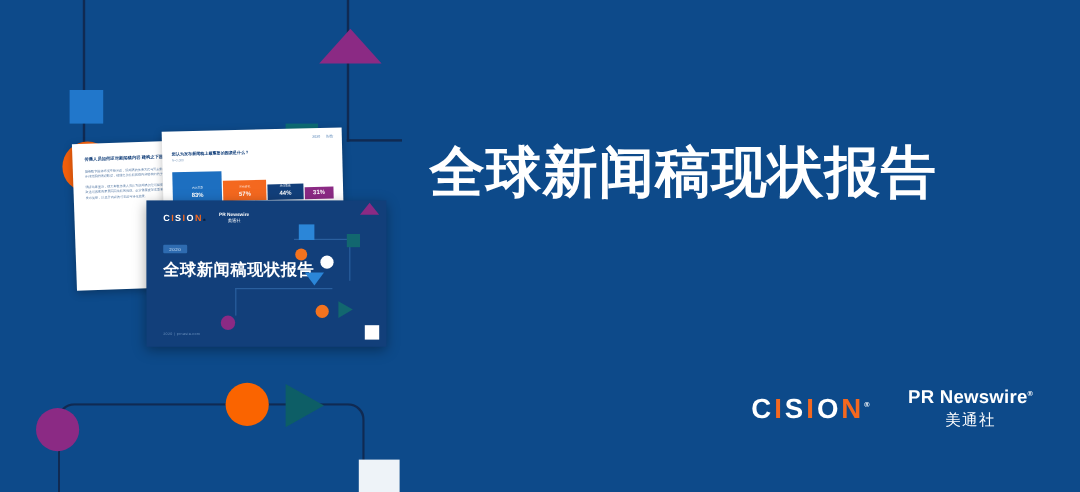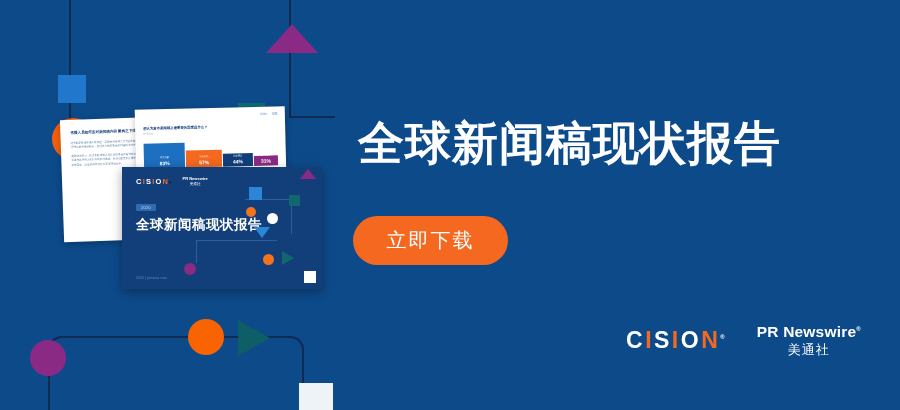--- a/index.html
+++ b/index.html
@@ -192,21 +192,20 @@
       </div>
     </div>
 
     <div class="db-badge">2020</div>
     <div class="db-title">全球新闻稿现状报告</div>
     <div class="db-foot">2020 | prnasia.com</div>
   </div>
 
   <div class="headline">全球新闻稿现状报告</div>
 
-  <button class="cta">立即下载</button>
 
   <div class="logos">
     <div class="cision-logo" id="main-cision"><i style="color: rgb(255, 255, 255);">C</i><i style="color: rgb(244, 104, 31);">I</i><i style="color: rgb(255, 255, 255);">S</i><i style="color: rgb(244, 104, 31);">I</i><i style="color: rgb(255, 255, 255);">O</i><i style="color: rgb(244, 104, 31);">N</i><span class="reg">®</span></div>
     <div class="prn-logo">
       <div class="l1">
         <span>PR Newswire</span><span class="reg">®</span>
       </div>
       <div class="l2">美通社</div>
     </div>
   </div>

